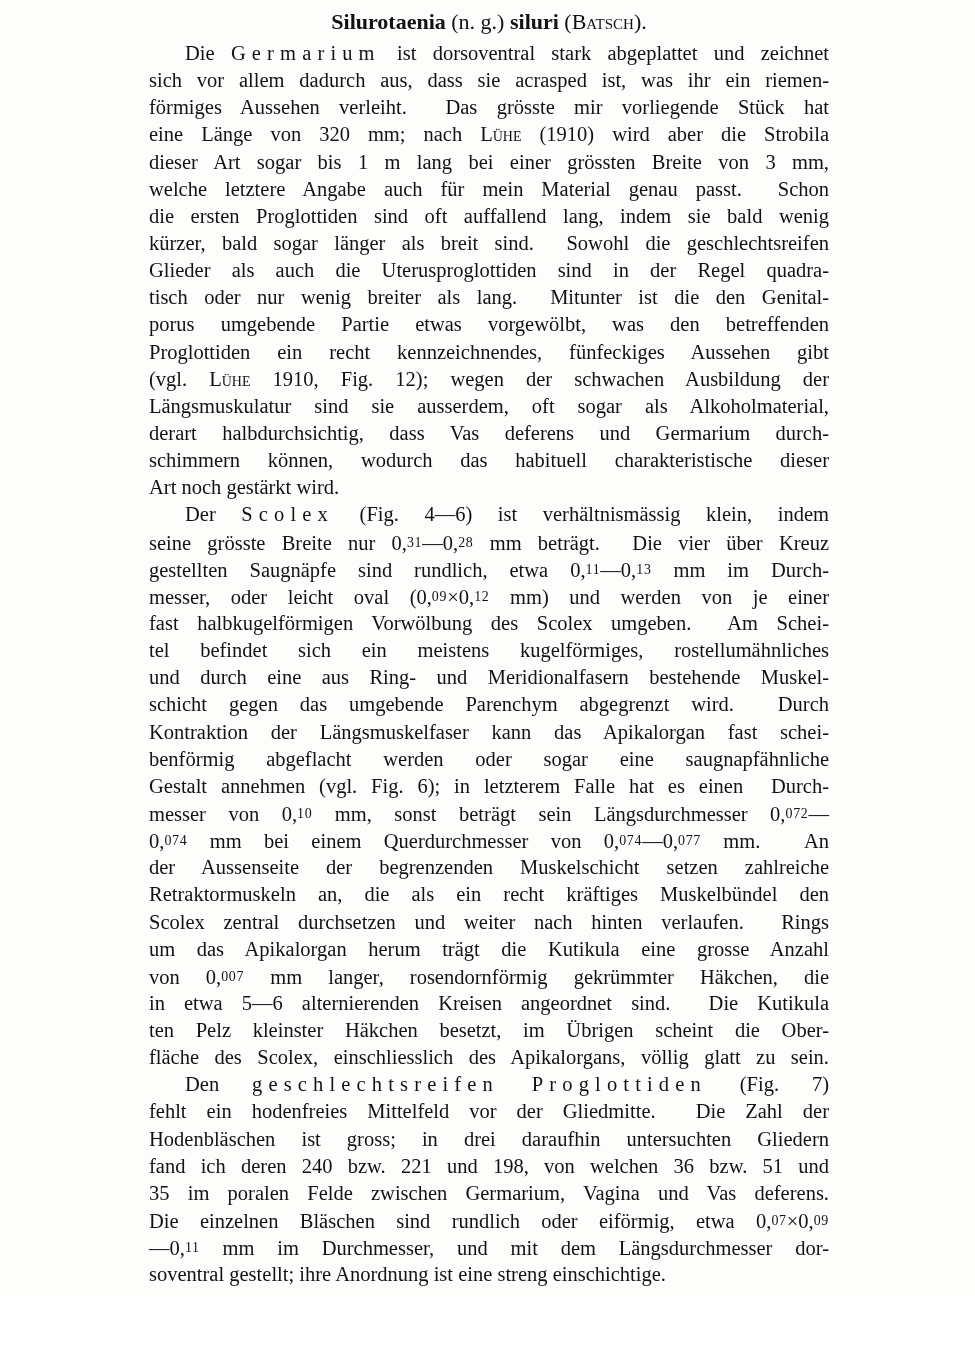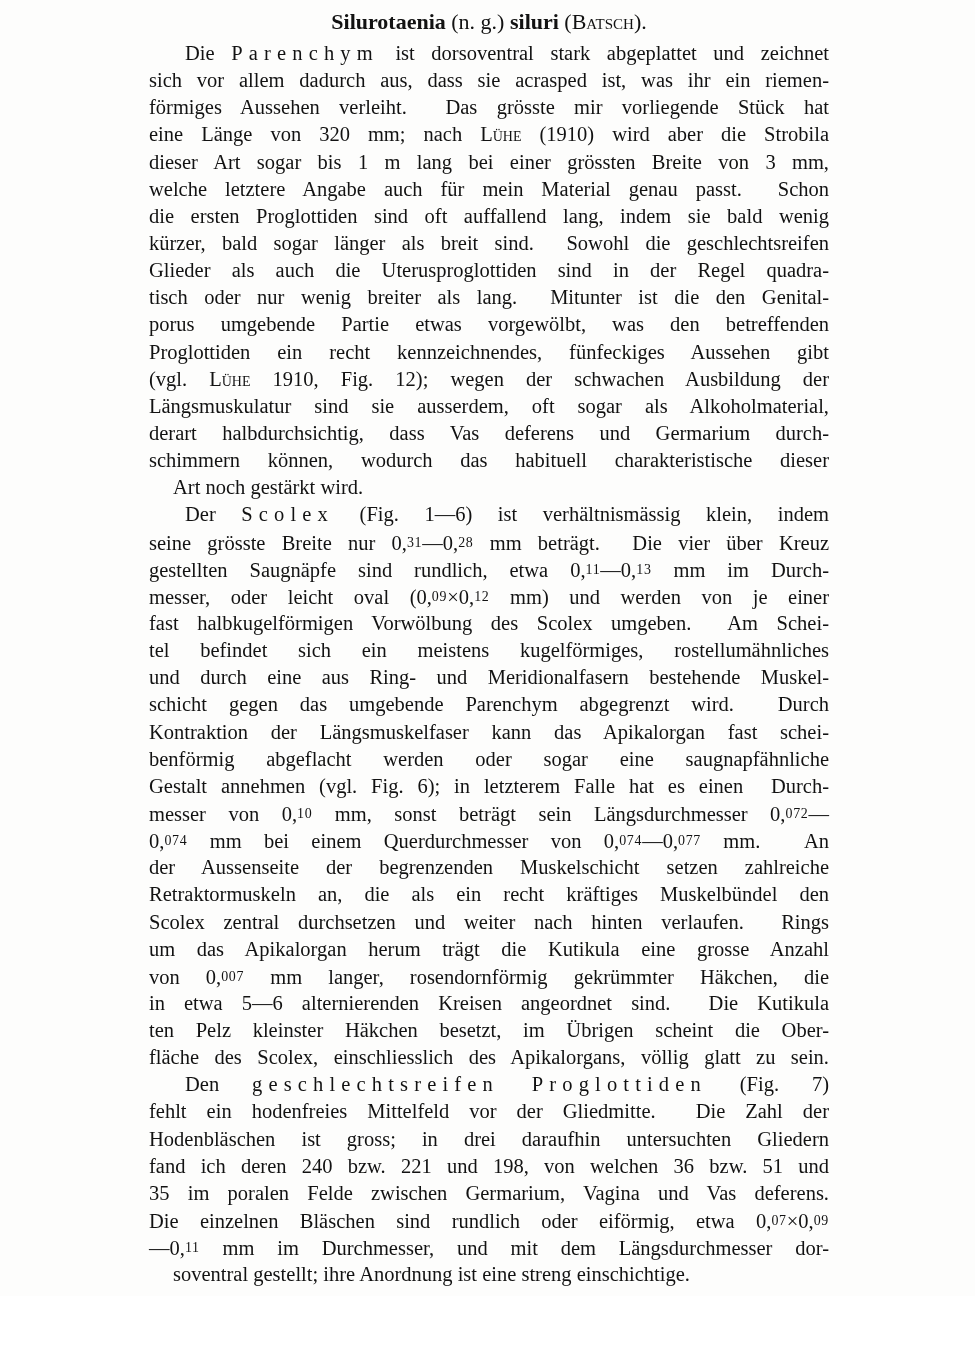--- a/index.html
+++ b/index.html
@@ -30,53 +30,53 @@
     font-size: 20.5px;
   }
   .para { margin: 0; }
   .line {
     height: 27.15px;
     line-height: 27.15px;
     text-align: justify;
     text-align-last: justify;
   }
   .line.indent { text-indent: 36px; }
-  .line.last { text-align-last: left; margin-left: 24px; }
+  .line.last { text-align-last: left; }
   span.b  { font-weight: bold; }
   span.sc { font-variant: small-caps; }
   span.fr { font-size: 0.68em; vertical-align: 0.22em; letter-spacing: 0.05em; }
   span.ls { letter-spacing: 0.30em; }
 </style>
 </head>
 <body>
 
 <div class="page">
   <div class="title"><span class="b">Silurotaenia</span><span> (n. g.) </span><span class="b">siluri</span><span> (</span><span class="sc">Batsch</span><span>).</span></div>
   <div class="body-text">
       <div class="para">
-        <div class="line indent"><span>Die </span><span class="ls">Parenchym</span><span> ist dorsoventral stark abgeplattet und zeichnet</span></div>
+        <div class="line indent"><span>Die </span><span class="ls">Germarium</span><span> ist dorsoventral stark abgeplattet und zeichnet</span></div>
         <div class="line"><span>sich vor allem dadurch aus, dass sie acrasped ist, was ihr ein riemen-</span></div>
         <div class="line"><span>förmiges Aussehen verleiht.&nbsp; Das grösste mir vorliegende Stück hat</span></div>
         <div class="line"><span>eine Länge von 320 mm; nach </span><span class="sc">Lühe</span><span> (1910) wird aber die Strobila</span></div>
         <div class="line"><span>dieser Art sogar bis 1 m lang bei einer grössten Breite von 3 mm,</span></div>
         <div class="line"><span>welche letztere Angabe auch für mein Material genau passt.&nbsp; Schon</span></div>
         <div class="line"><span>die ersten Proglottiden sind oft auffallend lang, indem sie bald wenig</span></div>
         <div class="line"><span>kürzer, bald sogar länger als breit sind.&nbsp; Sowohl die geschlechtsreifen</span></div>
         <div class="line"><span>Glieder als auch die Uterusproglottiden sind in der Regel quadra-</span></div>
         <div class="line"><span>tisch oder nur wenig breiter als lang.&nbsp; Mitunter ist die den Genital-</span></div>
         <div class="line"><span>porus umgebende Partie etwas vorgewölbt, was den betreffenden</span></div>
         <div class="line"><span>Proglottiden ein recht kennzeichnendes, fünfeckiges Aussehen gibt</span></div>
         <div class="line"><span>(vgl. </span><span class="sc">Lühe</span><span> 1910, Fig. 12); wegen der schwachen Ausbildung der</span></div>
         <div class="line"><span>Längsmuskulatur sind sie ausserdem, oft sogar als Alkoholmaterial,</span></div>
         <div class="line"><span>derart halbdurchsichtig, dass Vas deferens und Germarium durch-</span></div>
         <div class="line"><span>schimmern können, wodurch das habituell charakteristische dieser</span></div>
         <div class="line last"><span>Art noch gestärkt wird.</span></div>
       </div>
       <div class="para">
-        <div class="line indent"><span>Der </span><span class="ls">Scolex</span><span> (Fig. 1—6) ist verhältnismässig klein, indem</span></div>
+        <div class="line indent"><span>Der </span><span class="ls">Scolex</span><span> (Fig. 4—6) ist verhältnismässig klein, indem</span></div>
         <div class="line"><span>seine grösste Breite nur 0,</span><span class="fr">31</span><span>—0,</span><span class="fr">28</span><span> mm beträgt.&nbsp; Die vier über Kreuz</span></div>
         <div class="line"><span>gestellten Saugnäpfe sind rundlich, etwa 0,</span><span class="fr">11</span><span>—0,</span><span class="fr">13</span><span> mm im Durch-</span></div>
         <div class="line"><span>messer, oder leicht oval (0,</span><span class="fr">09</span><span>×0,</span><span class="fr">12</span><span> mm) und werden von je einer</span></div>
         <div class="line"><span>fast halbkugelförmigen Vorwölbung des Scolex umgeben.&nbsp; Am Schei-</span></div>
         <div class="line"><span>tel befindet sich ein meistens kugelförmiges, rostellumähnliches</span></div>
         <div class="line"><span>und durch eine aus Ring- und Meridionalfasern bestehende Muskel-</span></div>
         <div class="line"><span>schicht gegen das umgebende Parenchym abgegrenzt wird.&nbsp; Durch</span></div>
         <div class="line"><span>Kontraktion der Längsmuskelfaser kann das Apikalorgan fast schei-</span></div>
         <div class="line"><span>benförmig abgeflacht werden oder sogar eine saugnapfähnliche</span></div>
         <div class="line"><span>Gestalt annehmen (vgl. Fig. 6); in letzterem Falle hat es einen&nbsp; Durch-</span></div>

